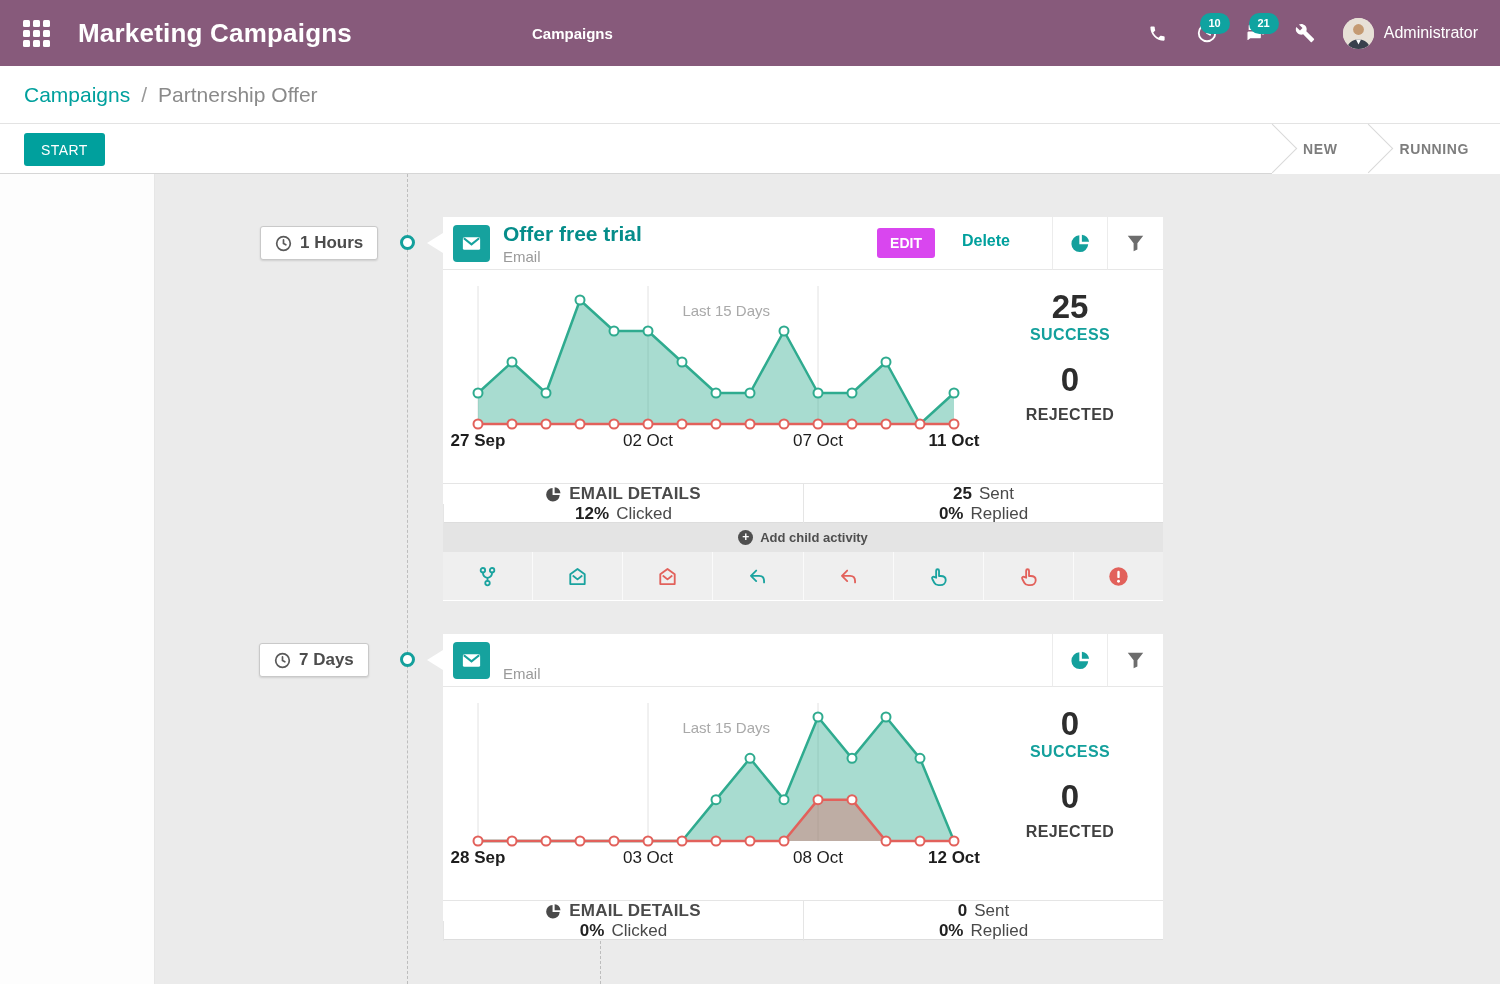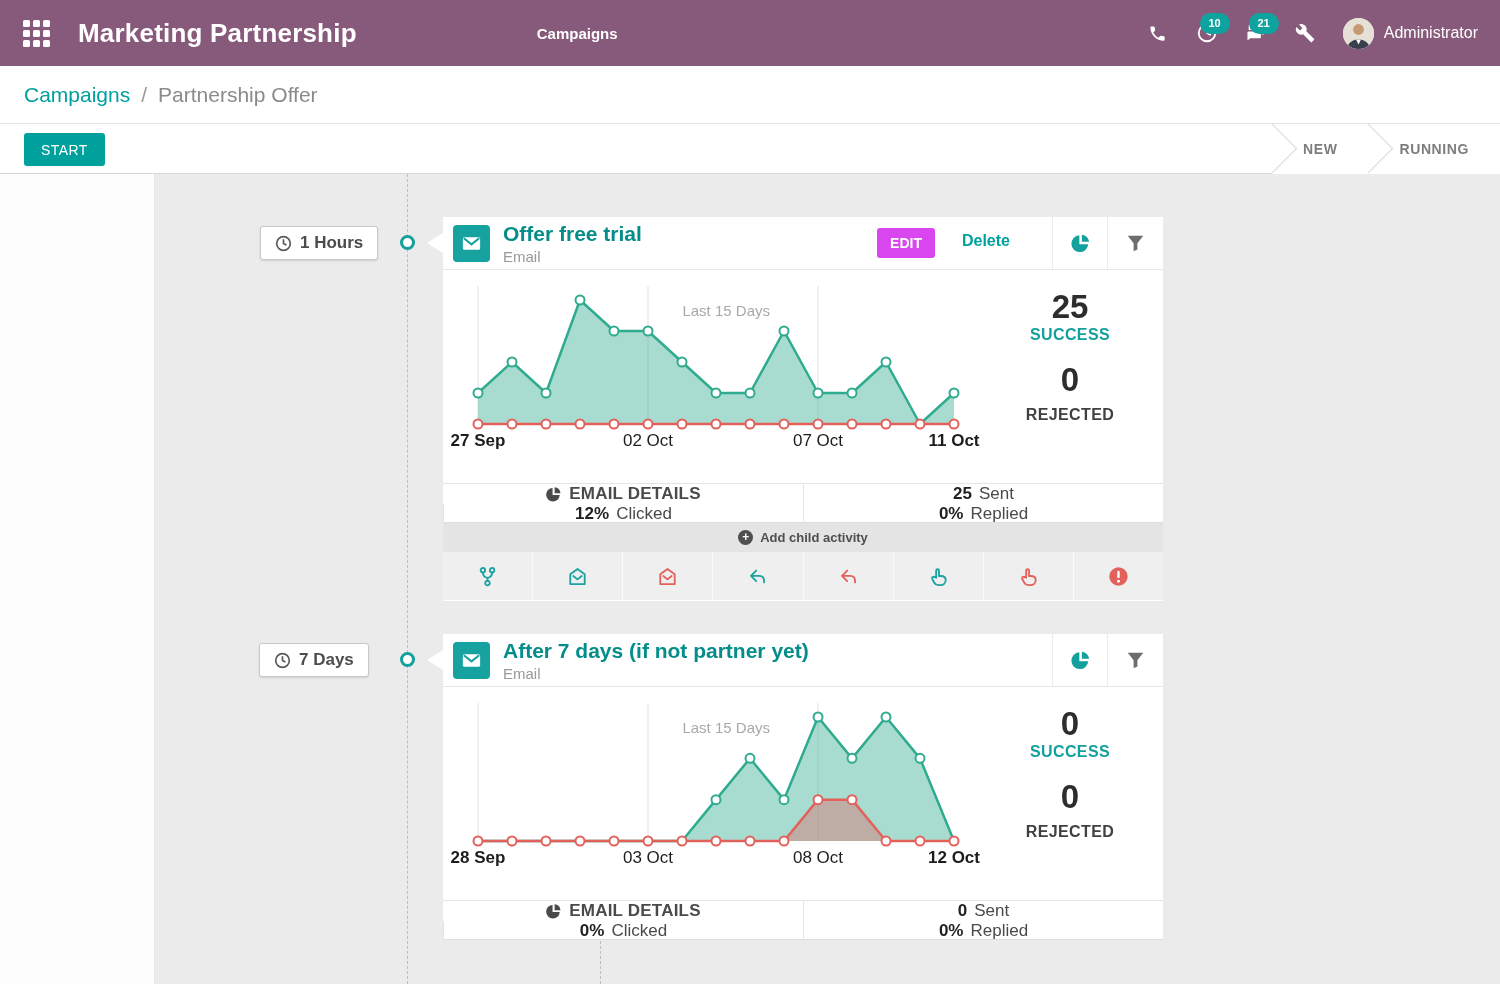--- a/index.html
+++ b/index.html
@@ -78,21 +78,21 @@
       <span></span>
         <span></span>
         <span></span>
         <span></span>
         <span></span>
         <span></span>
         <span></span>
         <span></span>
         <span></span>
     </div>
-    <div class="app-title">Marketing Partnership</div>
+    <div class="app-title">Marketing Campaigns</div>
     <div class="topmenu">Campaigns</div>
     <div class="top-right">
       <div class="tb-ic">
         <svg width="19" height="19" viewBox="0 0 24 24">
             <path fill="#fff" d="M6.62 10.79c1.44 2.83 3.76 5.14 6.59 6.59l2.2-2.2c.27-.27.67-.36 1.02-.24 1.12.37 2.33.57 3.57.57.55 0 1 .45 1 1V20c0 .55-.45 1-1 1-9.39 0-17-7.61-17-17 0-.55.45-1 1-1h3.5c.55 0 1 .45 1 1 0 1.25.2 2.45.57 3.57.11.35.03.74-.25 1.02l-2.2 2.2z"></path>
           </svg>
       </div>
       <div class="tb-ic">
         <svg width="22" height="22" viewBox="0 0 24 24">
             <circle cx="12" cy="12" r="9" fill="none" stroke="#fff" stroke-width="2"></circle>
@@ -315,21 +315,20 @@
   <div class="node" style="left:400px; top:652px;"></div>
   <div class="pointer" style="left:427px; top:650px;"></div>
 
   <div class="panel act-head" style="left:443px; top:634px; width:609px; height:53px;">
     <div class="mailsq">
       <svg width="23" height="23" viewBox="0 0 24 24">
           <rect x="3" y="5.5" width="18" height="13" rx="1.6" fill="#fff"></rect>
           <path d="M4 6.5l8 6.4 8-6.4" fill="none" stroke="#16a29e" stroke-width="2.2"></path>
         </svg>
     </div>
-    <div class="act-title">After 7 days (if not partner yet)</div>
     <div class="act-sub">Email</div>
   </div>
   <div class="panel tabbox" style="left:1052px; top:634px; width:55px; height:53px;">
     <svg width="21" height="21" viewBox="0 0 18 18">
         <path d="M8 2 A7.2 7.2 0 1 0 15.6 9.6 L8 9.6 Z" fill="#14a09c"></path>
         <path d="M10.2 1.4 A7 7 0 0 1 16.4 7.6 L10.2 7.6 Z" fill="#14a09c"></path>
       </svg>
   </div>
   <div class="panel tabbox" style="left:1107px; top:634px; width:56px; height:53px;">
     <svg width="19" height="19" viewBox="0 0 16 16">

